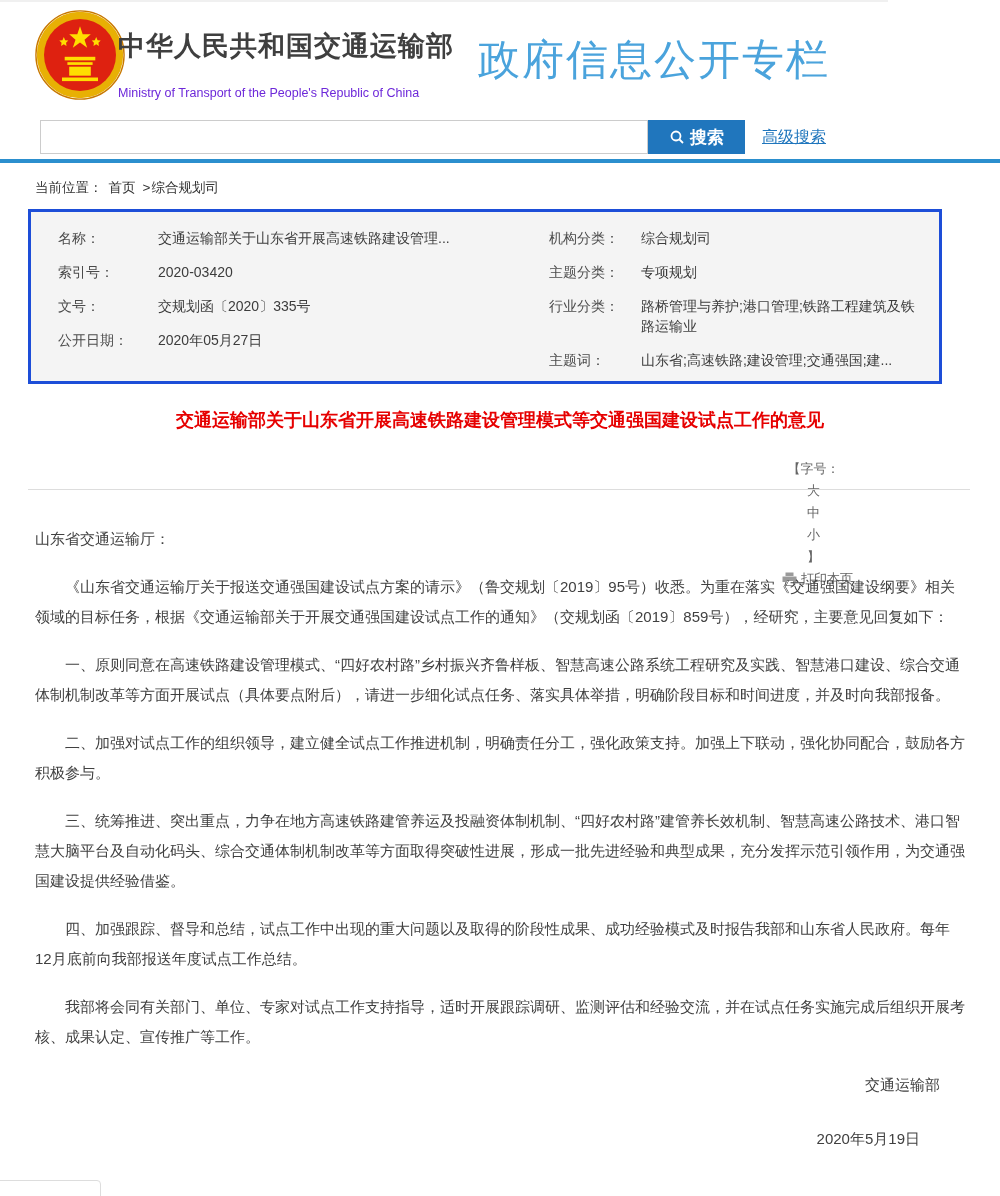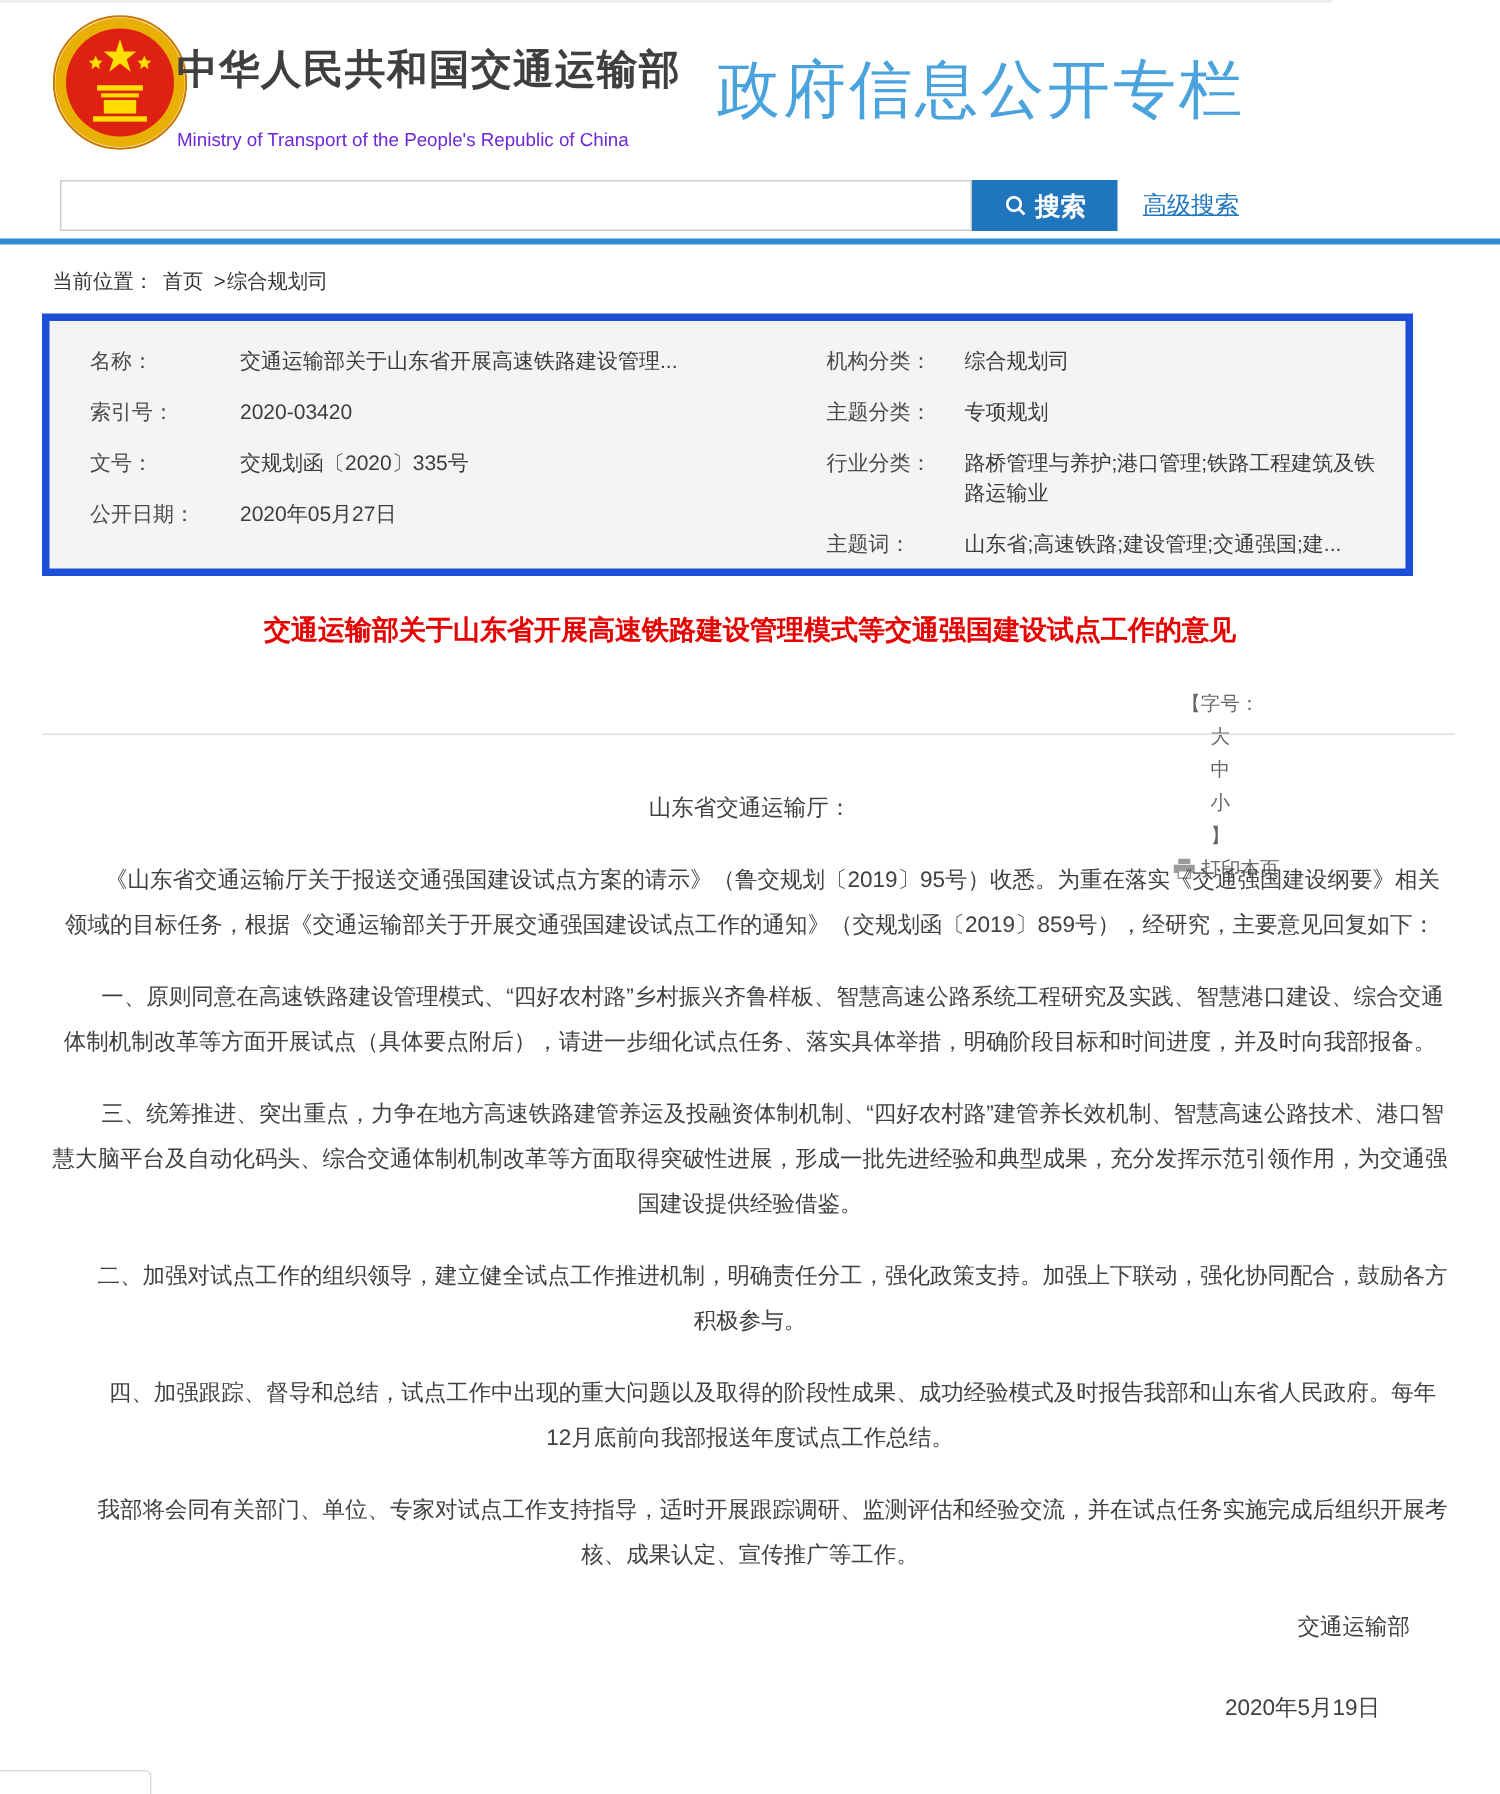--- a/index.html
+++ b/index.html
@@ -22,39 +22,39 @@
   .blue-bar { position:absolute; left:0; top:157px; width:1000px; height:4px; background:#2b8fce; }
 
   
   .breadcrumb { position:absolute; left:35px; top:177px; font-size:13.5px; color:#333; }
   .breadcrumb a { color:#333; text-decoration:none; cursor:pointer;text-align:right; }
   .bc-home { margin-left:6px; }
   .bc-sep { margin-left:7px; }
   .bc-sec { margin-left:1px; }
 
   
-  .meta-panel { position:absolute; left:28px; top:207px; width:914px; height:175px; background:#f4f4f4; border:5px solid #1d4ed8; }
+  .meta-panel { position:absolute; left:28px; top:207px; width:914px; height:175px; background:#f4f4f4; border:3px solid #1d4ed8; }
   .meta-col { position:absolute; top:16px; }
   .meta-col.left  { left:27px;  width:420px; }
   .meta-col.right { left:470px; width:425px; }
   .meta-row { display:flex; margin-bottom:14px; line-height:20px; font-size:14px; }
   .meta-label { flex:0 0 100px; color:#4a4a4a; }
   .meta-col.right .meta-label { flex:0 0 92px;margin-left:48px; }
   .meta-value { flex:1; color:#3c3c3c; }
 
   
   .art-title { position:absolute; left:30px; top:402px; width:940px; text-align:center; font-size:18px; font-weight:bold; color:#e60000; line-height:32px; }
   .tools { position:absolute; right:35px; top:458px; font-size:13px; color:#666; display:flex; align-items:center; gap:4px;flex-direction:column; }
   .fs-btn { cursor:pointer; color:#666; margin:0 3px; }
   .print-btn { display:flex; align-items:center; gap:4px; cursor:pointer; color:#666; margin-left:8px; }
   .divider { position:absolute; left:28px; top:487px; width:942px; border-top:1px solid #ddd; }
 
   
   .doc { position:absolute; left:35px; top:522px; width:930px; font-size:15px; line-height:30px; color:#404040; }
-  .doc p { margin:0 0 18px; text-indent:2em;text-align:center; }
+  .doc p { margin:0 0 18px; text-indent:2em; }
   .doc p.salutation { text-indent:0; }
   .doc .sig  { text-align:right; padding-right:25px; margin:10px 0 0; }
   .doc .date { text-align:right; padding-right:45px; margin-top:24px; }
 
   
   .float-box { position:absolute; left:-1px; top:1178px; width:102px; height:30px; background:#fff; border:1px solid #ddd; border-radius:0 4px 0 0; }
 </style>
 </head>
 <body>
 
@@ -155,22 +155,22 @@
       </span>
       <span>打印本页</span>
     </span>
   </div>
   <div class="divider"></div>
 
   <div class="doc">
     <p class="salutation">山东省交通运输厅：</p>
     <p>《山东省交通运输厅关于报送交通强国建设试点方案的请示》（鲁交规划〔2019〕95号）收悉。为重在落实《交通强国建设纲要》相关领域的目标任务，根据《交通运输部关于开展交通强国建设试点工作的通知》（交规划函〔2019〕859号），经研究，主要意见回复如下：</p>
     <p>一、原则同意在高速铁路建设管理模式、“四好农村路”乡村振兴齐鲁样板、智慧高速公路系统工程研究及实践、智慧港口建设、综合交通体制机制改革等方面开展试点（具体要点附后），请进一步细化试点任务、落实具体举措，明确阶段目标和时间进度，并及时向我部报备。</p>
+    <p>二、加强对试点工作的组织领导，建立健全试点工作推进机制，明确责任分工，强化政策支持。加强上下联动，强化协同配合，鼓励各方积极参与。</p>
     <p>三、统筹推进、突出重点，力争在地方高速铁路建管养运及投融资体制机制、“四好农村路”建管养长效机制、智慧高速公路技术、港口智慧大脑平台及自动化码头、综合交通体制机制改革等方面取得突破性进展，形成一批先进经验和典型成果，充分发挥示范引领作用，为交通强国建设提供经验借鉴。</p>
-    <p>二、加强对试点工作的组织领导，建立健全试点工作推进机制，明确责任分工，强化政策支持。加强上下联动，强化协同配合，鼓励各方积极参与。</p>
     <p>四、加强跟踪、督导和总结，试点工作中出现的重大问题以及取得的阶段性成果、成功经验模式及时报告我部和山东省人民政府。每年12月底前向我部报送年度试点工作总结。</p>
     <p>我部将会同有关部门、单位、专家对试点工作支持指导，适时开展跟踪调研、监测评估和经验交流，并在试点任务实施完成后组织开展考核、成果认定、宣传推广等工作。</p>
     <p class="sig">交通运输部</p>
     <p class="date">2020年5月19日</p>
   </div>
 
   <div class="float-box"></div>
 
 </div>
 

